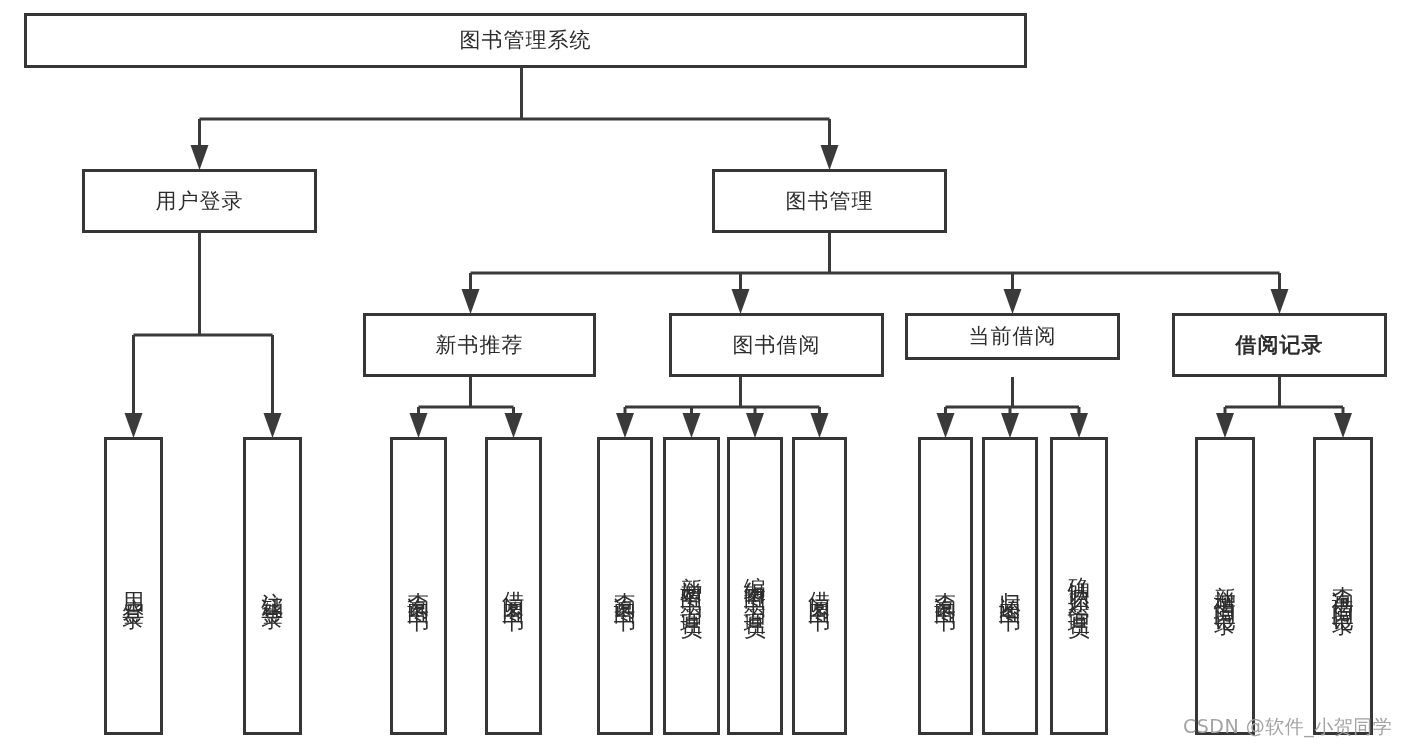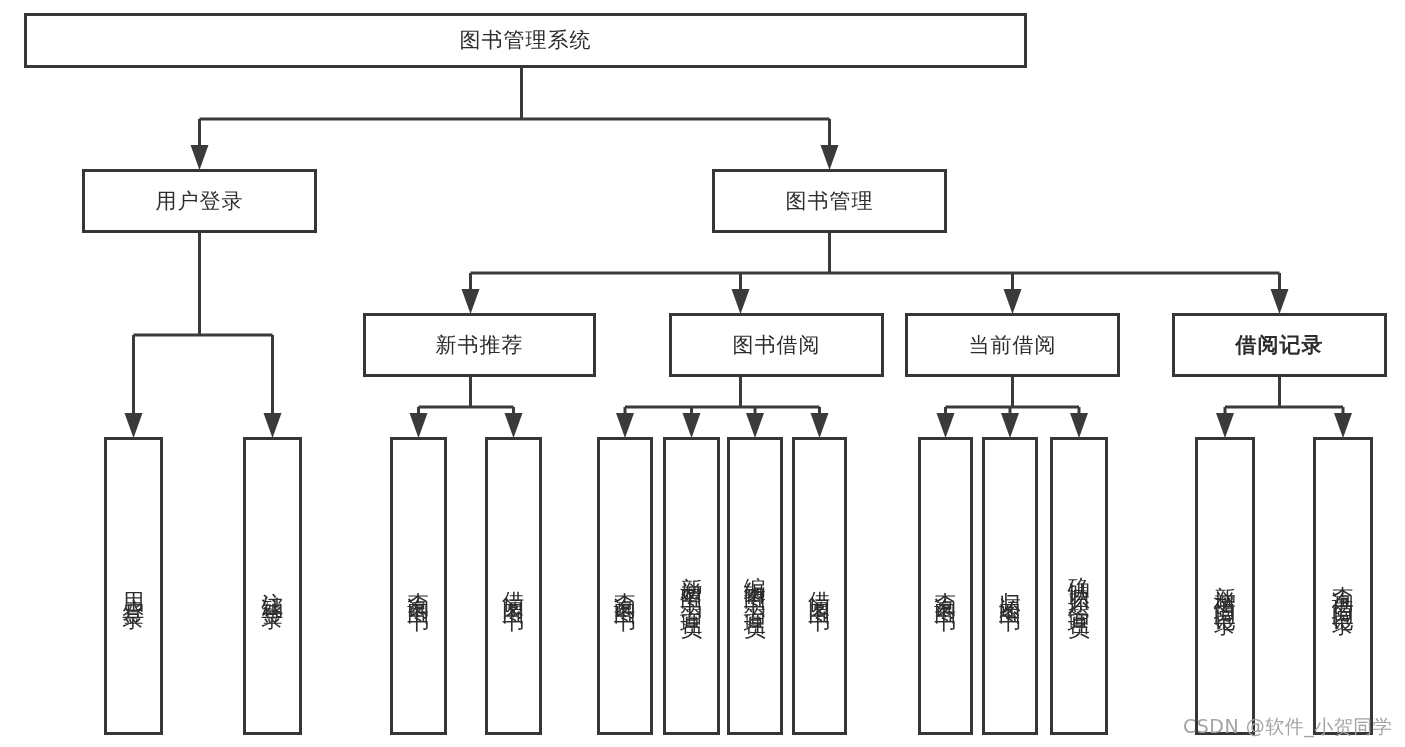--- a/index.html
+++ b/index.html
@@ -116,21 +116,21 @@
       <polygon points="1216,413 1234,413 1225,438" fill="#3a3a3a"></polygon>
       <line x1="1343" y1="407" x2="1343" y2="423" stroke="#3a3a3a" stroke-width="3"></line>
       <polygon points="1334,413 1352,413 1343,438" fill="#3a3a3a"></polygon>
     </svg>
   <div id="node-container">
       <div class="node h" style="left: 24px; top: 13px; width: 1003px; height: 55px; text-align: center;">图书管理系统</div>
       <div class="node h" style="left: 82px; top: 169px; width: 235px; height: 64px;">用户登录</div>
       <div class="node h" style="left: 712px; top: 169px; width: 235px; height: 64px;">图书管理</div>
       <div class="node h" style="left: 363px; top: 313px; width: 233px; height: 64px;">新书推荐</div>
       <div class="node h" style="left: 633px; top: 313px; width: 215px; height: 64px; margin-left: 36px;">图书借阅</div>
-      <div class="node h" style="left: 905px; top: 313px; width: 215px; height: 64px; text-align: center;">当前借阅</div>
+      <div class="node h" style="left: 905px; top: 313px; width: 215px; height: 47px; text-align: center;">当前借阅</div>
       <div class="node h" style="left: 1172px; top: 313px; width: 215px; height: 64px; font-weight: bold;">借阅记录</div>
       <div class="node v" style="left: 104px; top: 437px; width: 59px; height: 298px;">用户登录</div>
       <div class="node v" style="left: 243px; top: 437px; width: 59px; height: 298px;">注销登录</div>
       <div class="node v" style="left: 390px; top: 437px; width: 57px; height: 298px;">查询图书</div>
       <div class="node v" style="left: 485px; top: 437px; width: 57px; height: 298px;">借阅图书</div>
       <div class="node v" style="left: 597px; top: 437px; width: 56px; height: 298px;">查询图书</div>
       <div class="node v" style="left: 663px; top: 437px; width: 57px; height: 298px;">新增图书（管理员）</div>
       <div class="node v" style="left: 727px; top: 437px; width: 56px; height: 298px;">编辑图书（管理员）</div>
       <div class="node v" style="left: 792px; top: 437px; width: 55px; height: 298px;">借阅图书</div>
       <div class="node v" style="left: 918px; top: 437px; width: 55px; height: 298px;">查询图书</div>

